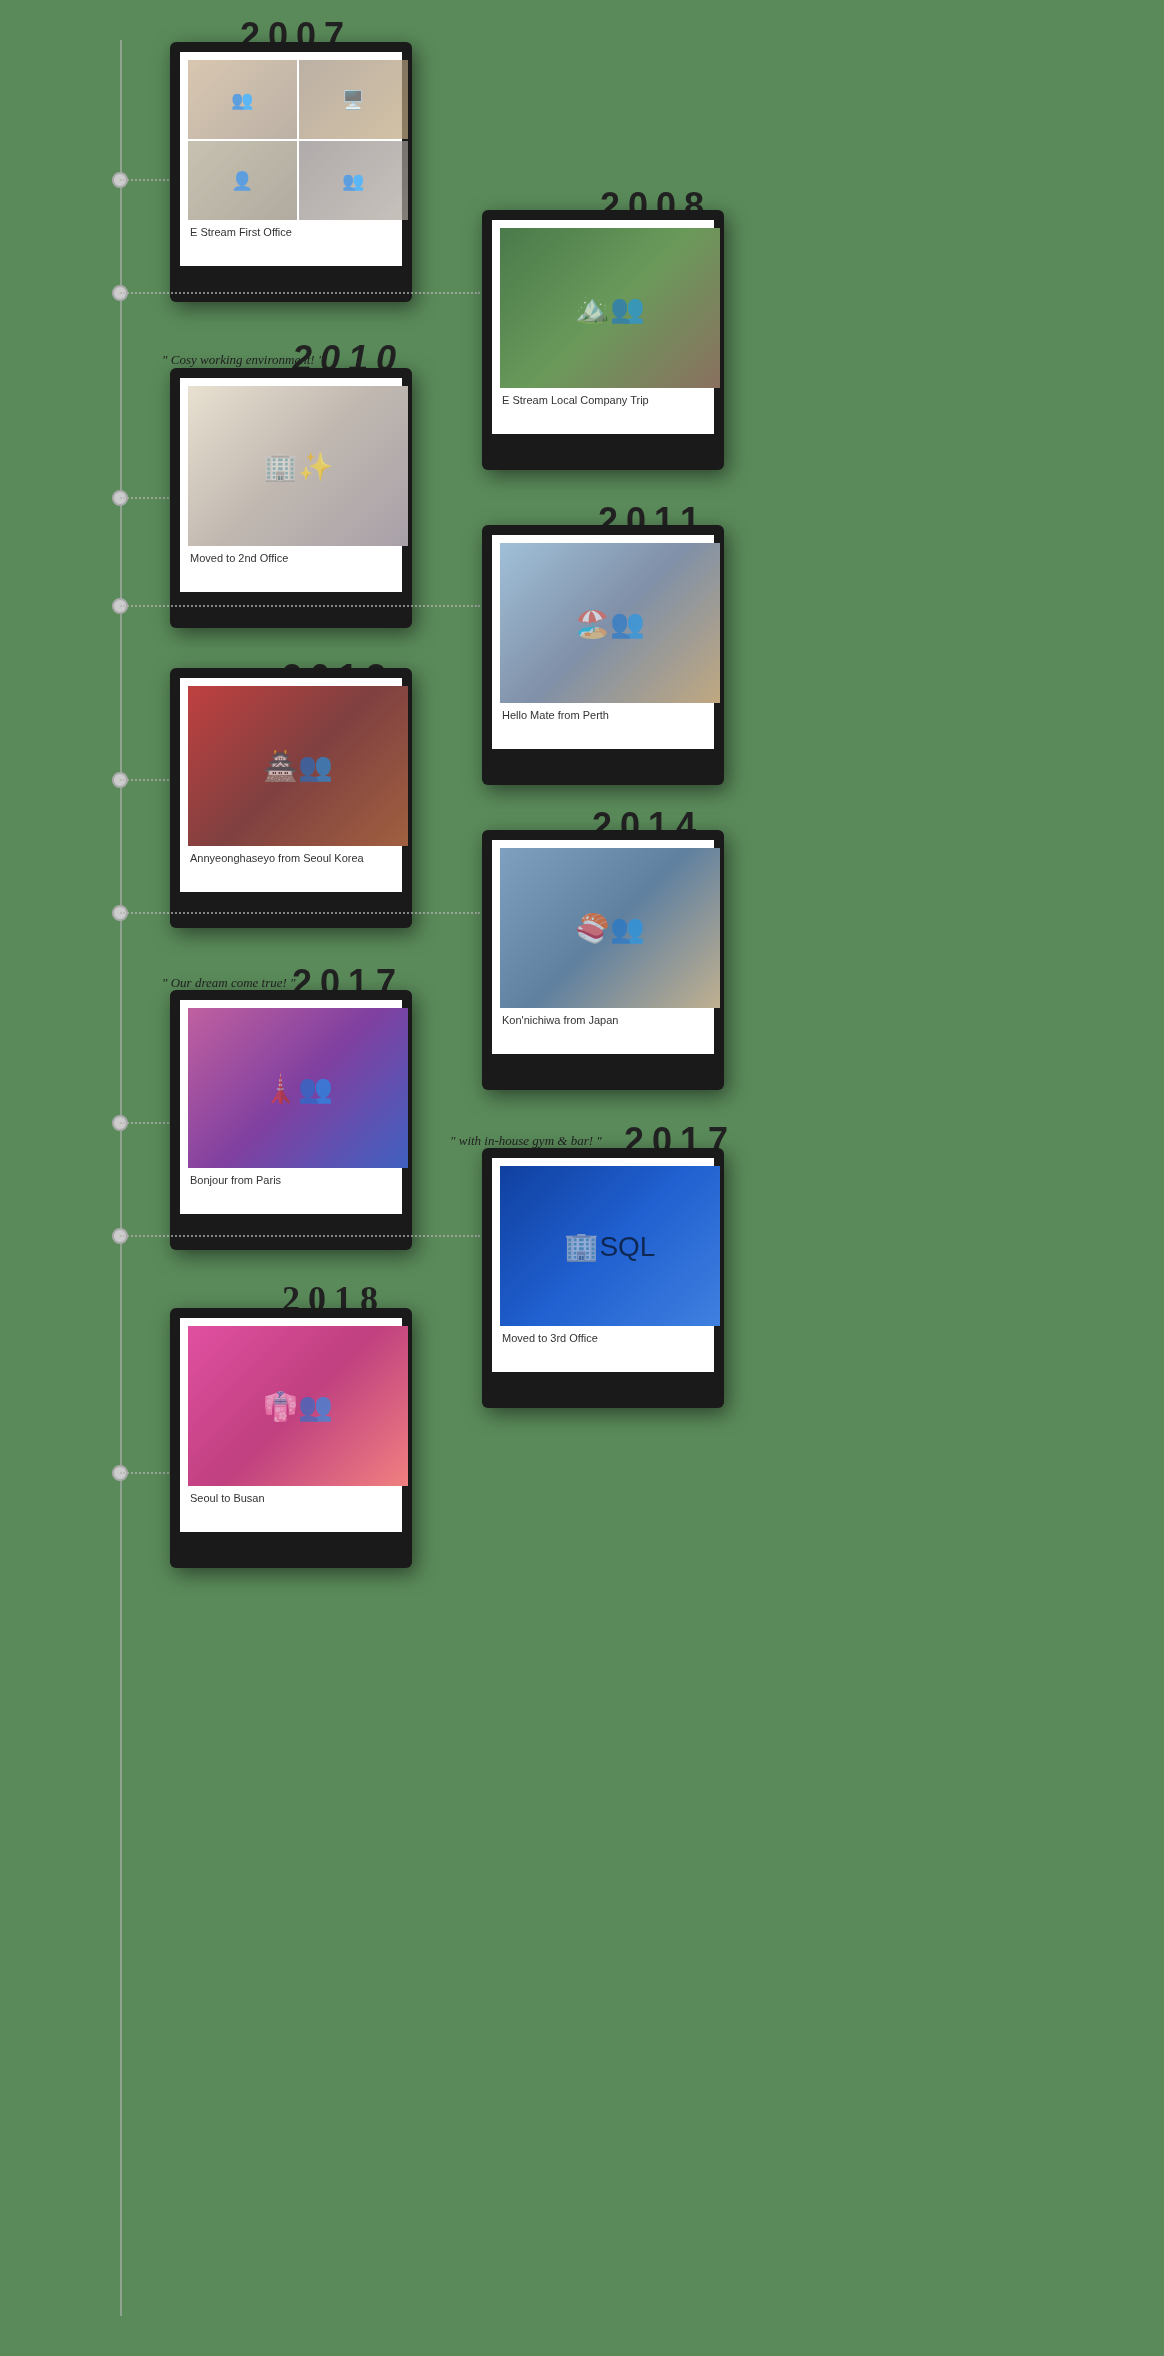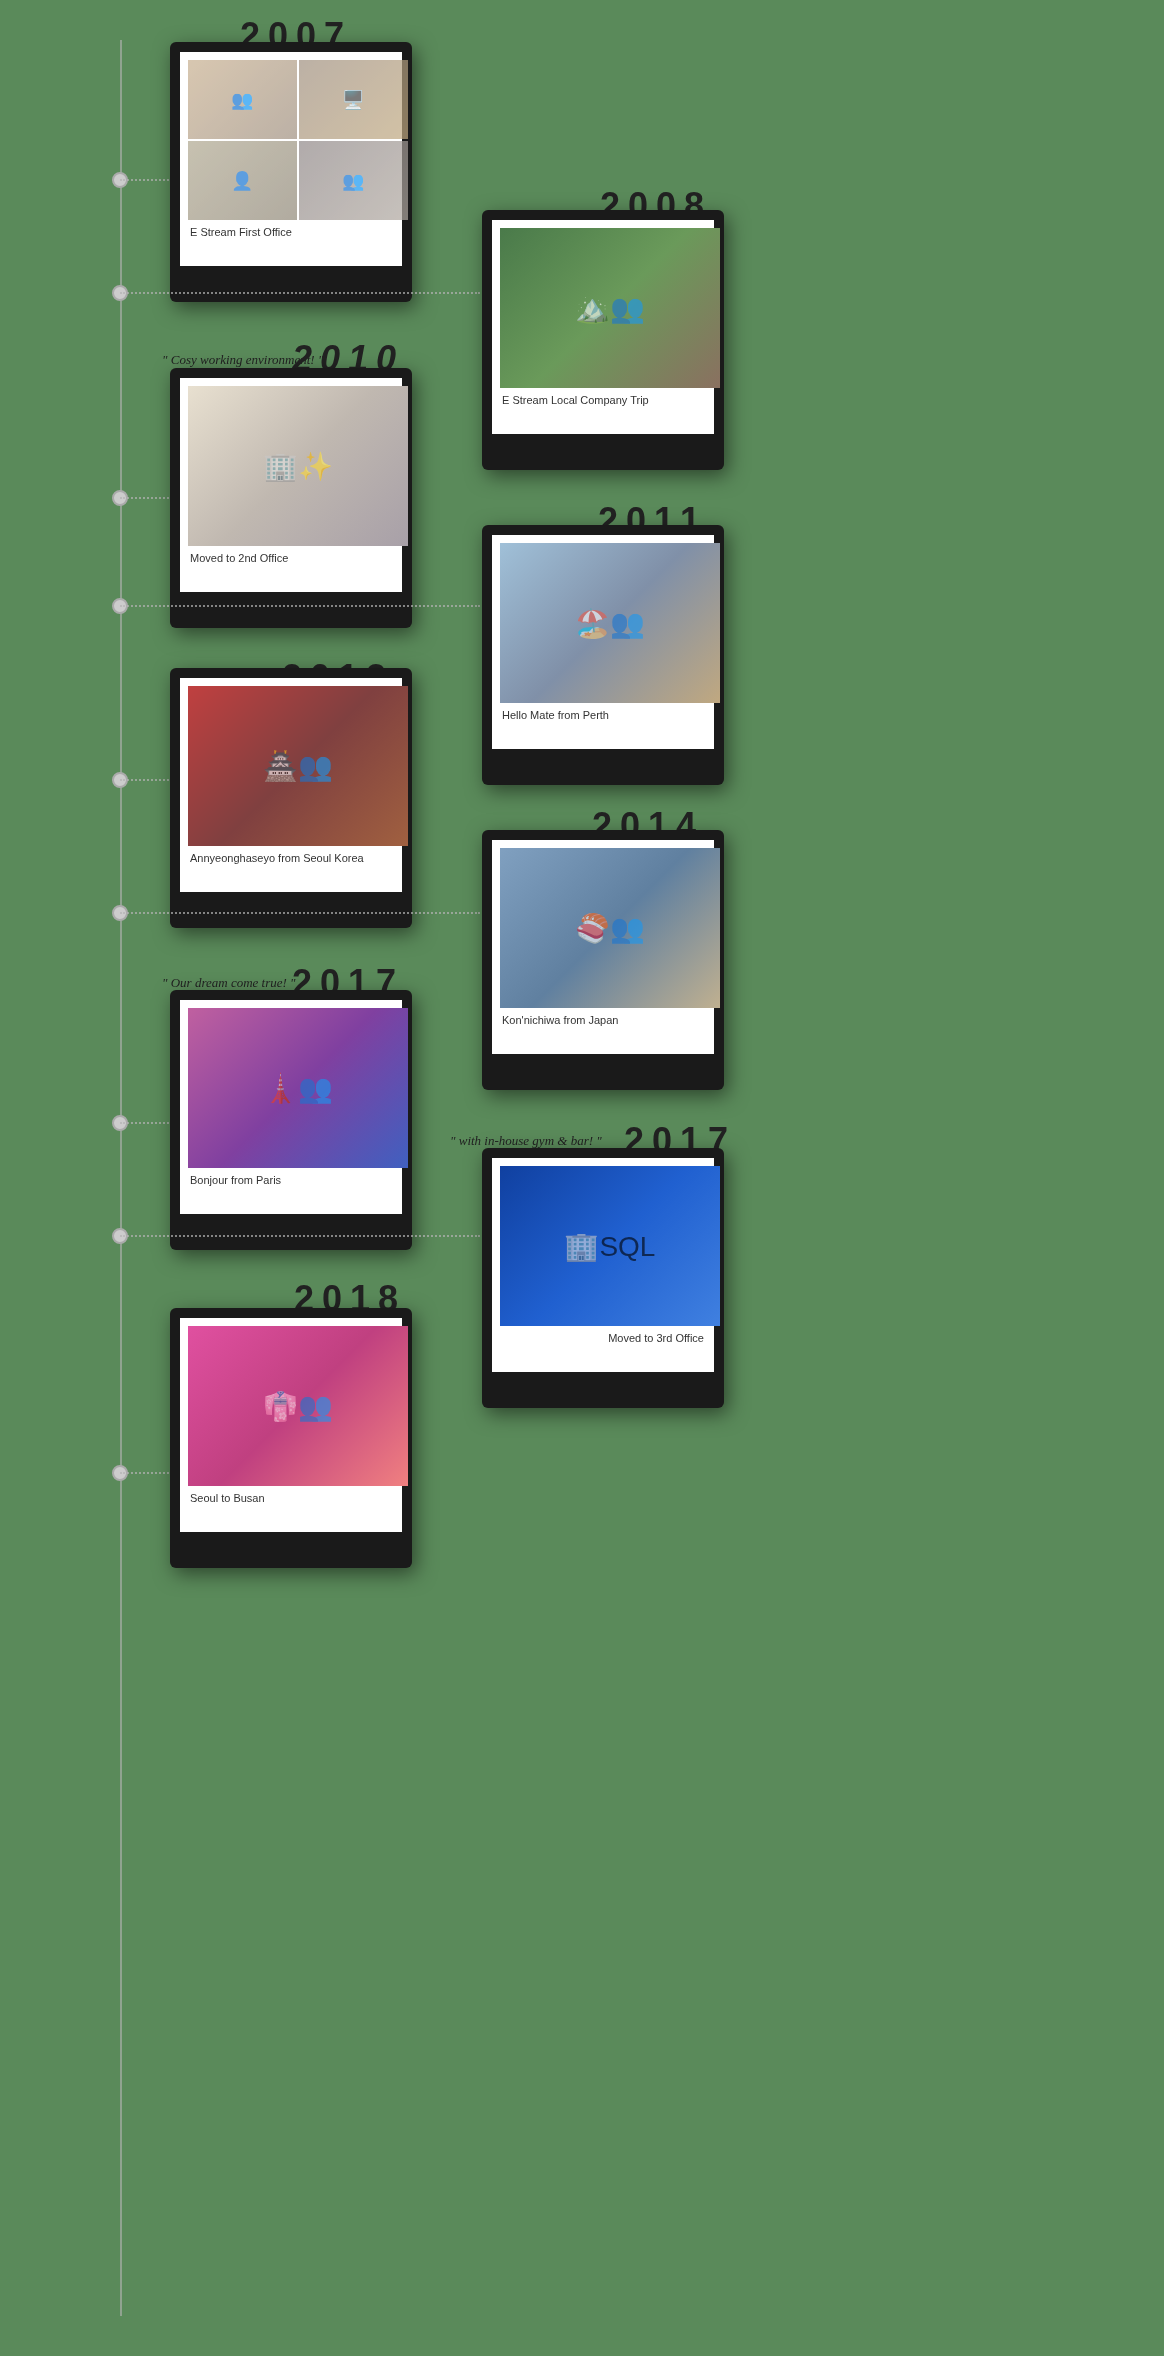--- a/index.html
+++ b/index.html
@@ -246,33 +246,33 @@
     </div>
   </div>
 
   <div class="timeline-dot" style="top: 1228px;"></div>
   <div class="h-dotted-line" style="top: 1235px; width: 360px;"></div>
 
   <div class="quote-text" style="top: 1133px; left: 450px;">" with in-house gym &amp; bar! "</div>
 
   <div class="year-label" style="top: 1120px; left: 624px;">2017</div>
 
-  <div class="polaroid" style="left: 482px; top: 1148px; width: 242px; text-align: right;">
+  <div class="polaroid" style="left: 482px; top: 1148px; width: 242px;">
     <div class="polaroid-inner">
       <div class="photo-placeholder photo-2017">
         <div class="photo-content">🏢SQL</div>
       </div>
       <div class="photo-caption">Moved to 3rd Office</div>
     </div>
   </div>
 
   <div class="timeline-dot" style="top: 1465px;"></div>
   <div class="h-dotted-line" style="top: 1472px; width: 180px;"></div>
 
-  <div class="year-label" style="top: 1278px; left: 294px;">2018</div>
+  <div class="year-label" style="top: 1278px; left: 282px; font-family: Liberation Serif, serif;">2018</div>
 
   <div class="polaroid" style="left: 170px; top: 1308px; width: 242px;">
     <div class="polaroid-inner">
       <div class="photo-placeholder photo-2018">
         <div class="photo-content">👘👥</div>
       </div>
       <div class="photo-caption">Seoul to Busan</div>
     </div>
   </div>
 

